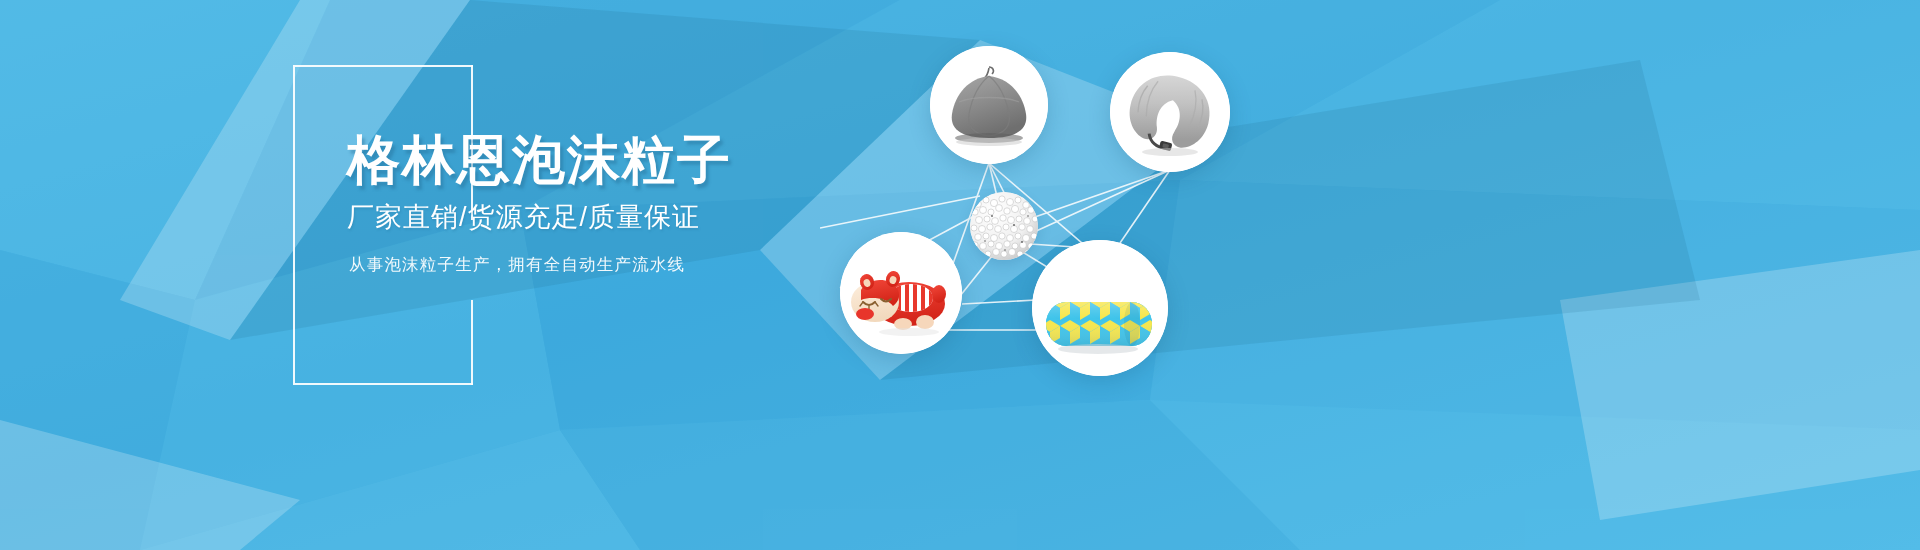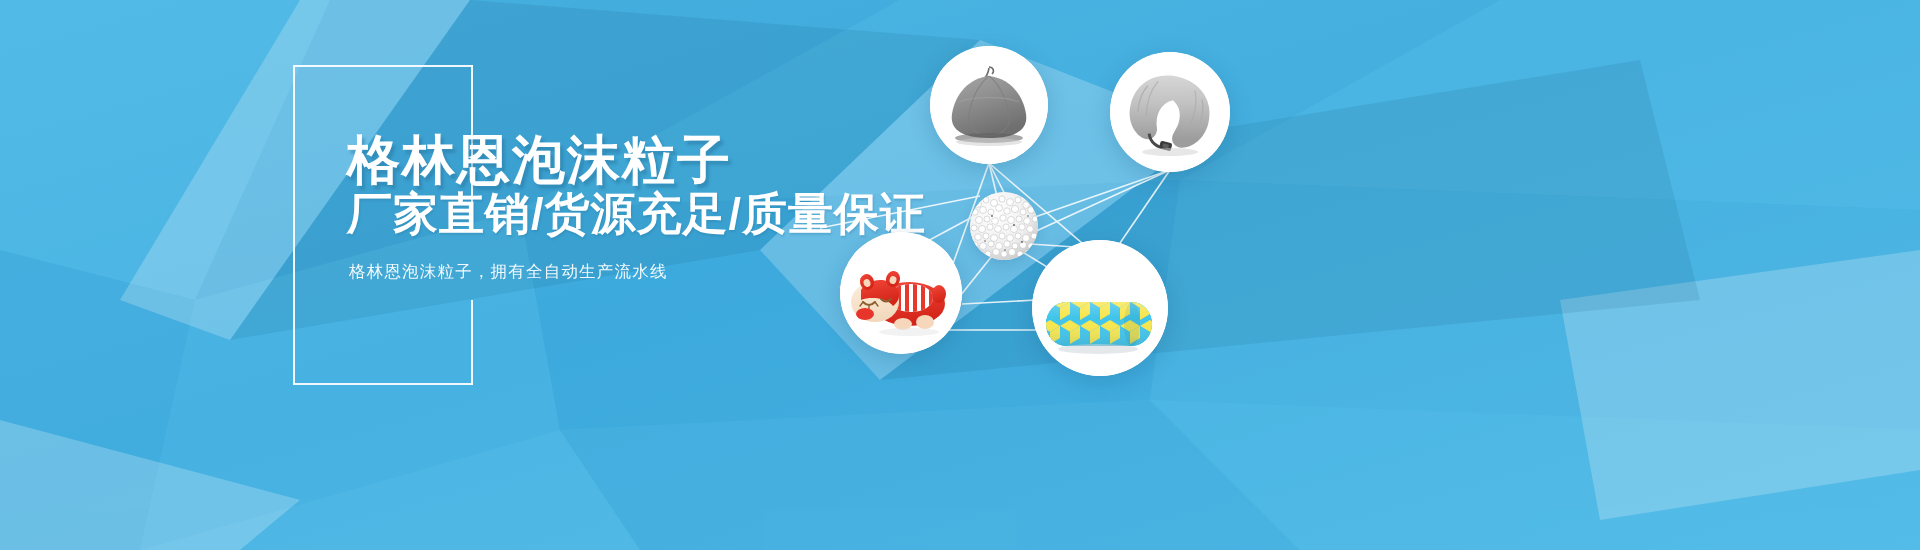--- a/index.html
+++ b/index.html
@@ -38,22 +38,22 @@
 
   
   .copy{position:absolute;left:347px;top:132px;width:760px;}
   .headline{
     font-size:53px;line-height:1.06;font-weight:700;color:#ffffff;
     letter-spacing:2px;margin:0;
     text-shadow:3px 4px 3px rgba(35,110,150,.42);
     white-space:nowrap;
   }
   .subhead{
-    margin:0 0 0 0;
-    font-size:45px;line-height:1.15;font-weight:700;color:#ffffff;
+    margin:14px 0 0 0;
+    font-size:27px;line-height:1.15;font-weight:400;color:#ffffff;
     letter-spacing:1px;white-space:nowrap;
     text-shadow:1px 2px 2px rgba(35,110,150,.25);
   }
   .tagline{
     margin:19px 0 0 2px;
     font-size:16.5px;line-height:1.5;font-weight:400;
     color:rgba(255,255,255,.93);letter-spacing:1.2px;white-space:nowrap;
   }
 
   
@@ -126,21 +126,21 @@
     </svg>
   </div>
 
   <div class="frame"></div>
   <div class="frame-stub-top"></div>
   <div class="frame-stub-bot"></div>
 
   <div class="copy">
     <h1 class="headline">格林恩泡沫粒子</h1>
     <p class="subhead">厂家直销/货源充足/质量保证</p>
-    <p class="tagline">格林恩泡沫粒子，拥有全自动生产流水线</p>
+    <p class="tagline">从事泡沫粒子生产，拥有全自动生产流水线</p>
   </div>
 
   <div class="cluster">
 
     <svg class="net" width="1100" height="550" viewBox="0 0 1100 550" aria-hidden="true">
       <g stroke="#ffffff" stroke-width="1.6" opacity="0.85" fill="none">
         <line x1="169" y1="163" x2="184" y2="226"></line>
         <line x1="169" y1="163" x2="196" y2="216"></line>
         <line x1="169" y1="163" x2="284" y2="262"></line>
         <line x1="169" y1="163" x2="120" y2="300"></line>

